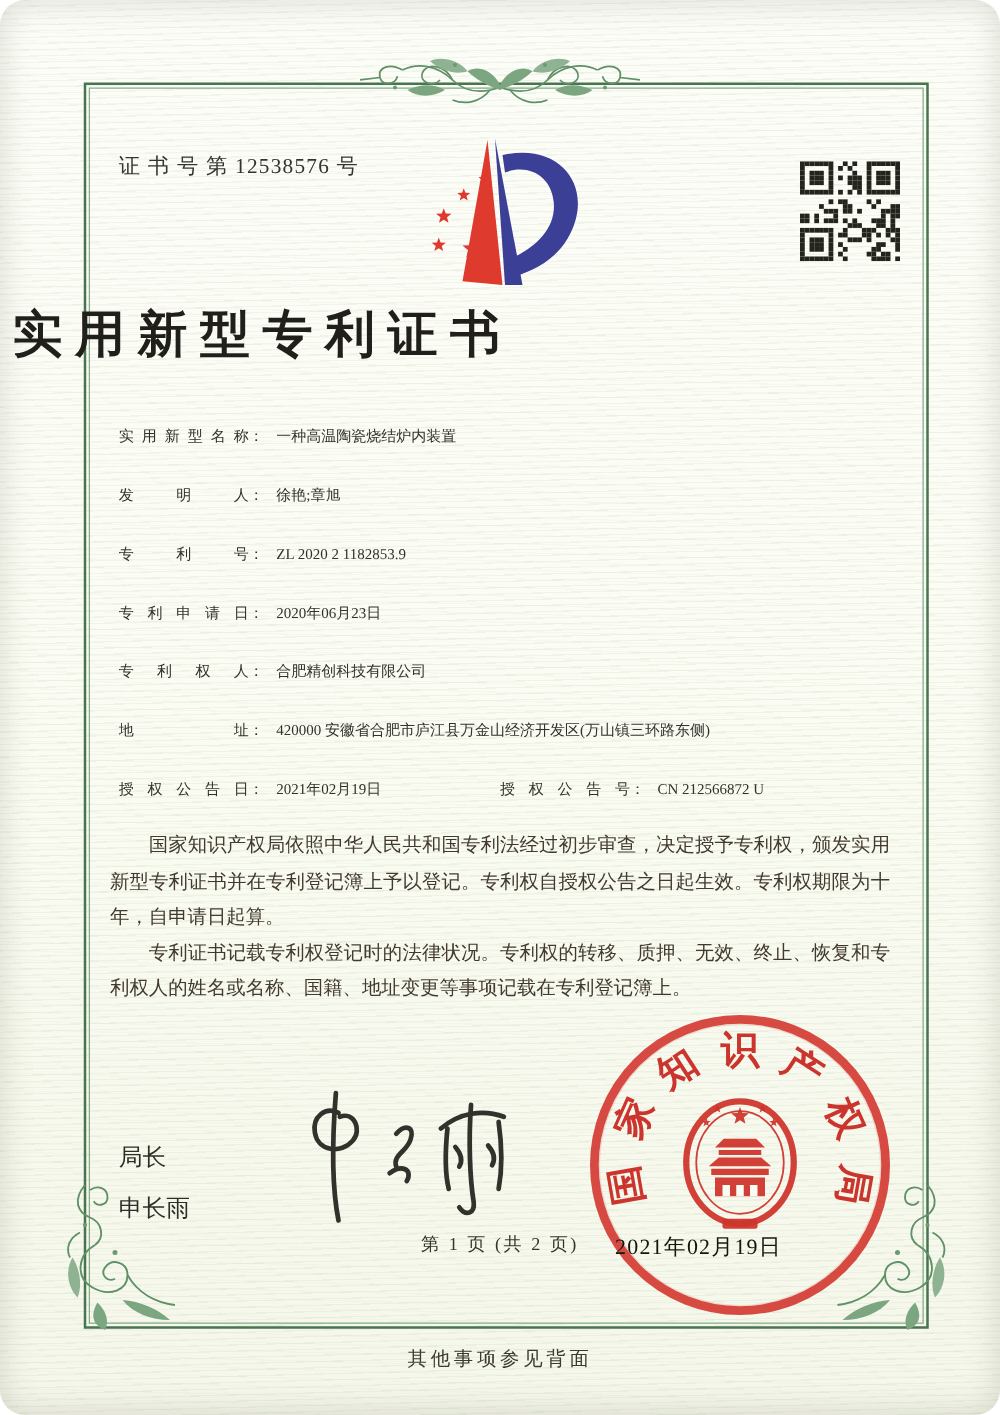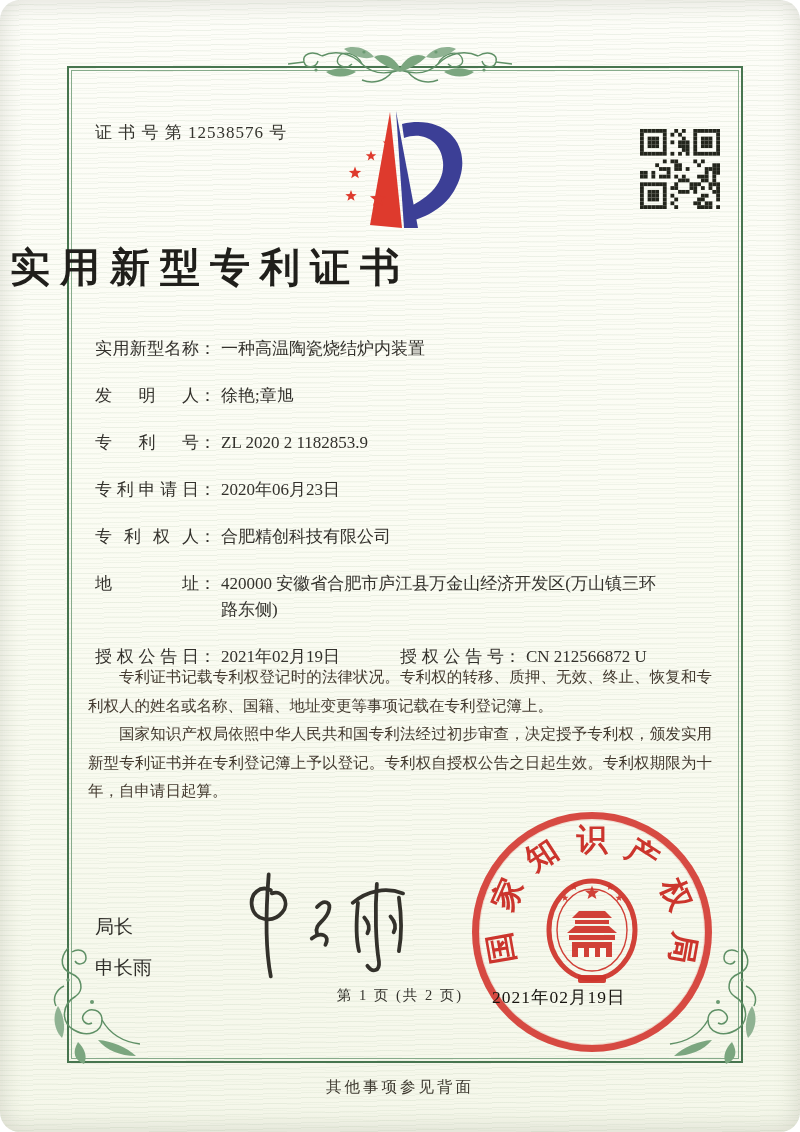--- a/index.html
+++ b/index.html
@@ -16,21 +16,21 @@
         border:2.5px solid #47754f;pointer-events:none;}
   .frame::after{content:"";position:absolute;inset:2px;border:1px solid #86ab8b;}
   .flourish{position:absolute;pointer-events:none;}
 
   .cert-no{position:absolute;left:95px;top:121px;font-size:17px;letter-spacing:1px;color:#34332d;}
   .logo{position:absolute;left:330px;top:108px;width:145px;height:128px;}
   .qr{position:absolute;left:640px;top:129px;width:80px;height:80px;}
   .title{position:absolute;left:0;right:10px;top:240px;font-size:40px;
         font-weight:bold;letter-spacing:10px;text-indent:10px;color:#201f1b;}
 
-  .fields{position:absolute;left:95px;top:336px;width:615px;font-size:17px;color:#33312c;}
+  .fields{position:absolute;left:95px;top:336px;width:615px;font-size:12px;color:#33312c;}
   .field{display:flex;line-height:26px;margin-bottom:21px;}
   .field.addr{}
   .flabel{display:inline-block;width:104px;text-align:justify;text-align-last:justify;flex:0 0 104px;}
   .colon{flex:0 0 22px;}
   .fvalue{flex:1;}
   .field.addr .fvalue{max-width:435px;}
   .grant{position:relative;display:flex;line-height:26px;}
   .pair2{position:absolute;left:305px;top:0;display:flex;}
 
   .paras{position:absolute;left:88px;top:663px;width:624px;font-size:15.5px;line-height:28.5px;
@@ -360,22 +360,22 @@
       <span>2021年02月19日</span>
       <span class="pair2">
         <span class="flabel">授权公告号</span>
           <span class="colon">：</span>
         <span>CN 212566872 U</span>
       </span>
     </div>
   </div>
 
   <div class="paras">
+    <p>国家知识产权局依照中华人民共和国专利法经过初步审查，决定授予专利权，颁发实用新型专利证书并在专利登记簿上予以登记。专利权自授权公告之日起生效。专利权期限为十年，自申请日起算。</p>
     <p>专利证书记载专利权登记时的法律状况。专利权的转移、质押、无效、终止、恢复和专利权人的姓名或名称、国籍、地址变更等事项记载在专利登记簿上。</p>
-    <p>国家知识产权局依照中华人民共和国专利法经过初步审查，决定授予专利权，颁发实用新型专利证书并在专利登记簿上予以登记。专利权自授权公告之日起生效。专利权期限为十年，自申请日起算。</p>
   </div>
 
   <div class="director">
     <div>局长</div>
     <div>申长雨</div>
   </div>
 
   <svg class="signature" viewBox="0 0 200 110">
     <g fill="none" stroke="#33312b" stroke-width="3.6" stroke-linecap="round">
       <path d="M56,20 C46,15 36,23 38,35 C40,49 58,52 67,41 C74,33 68,19 57,23"></path>

